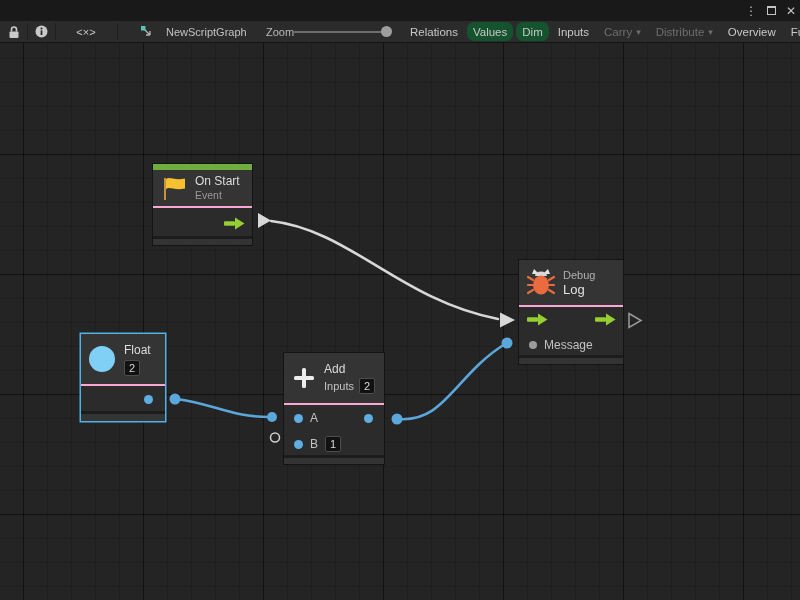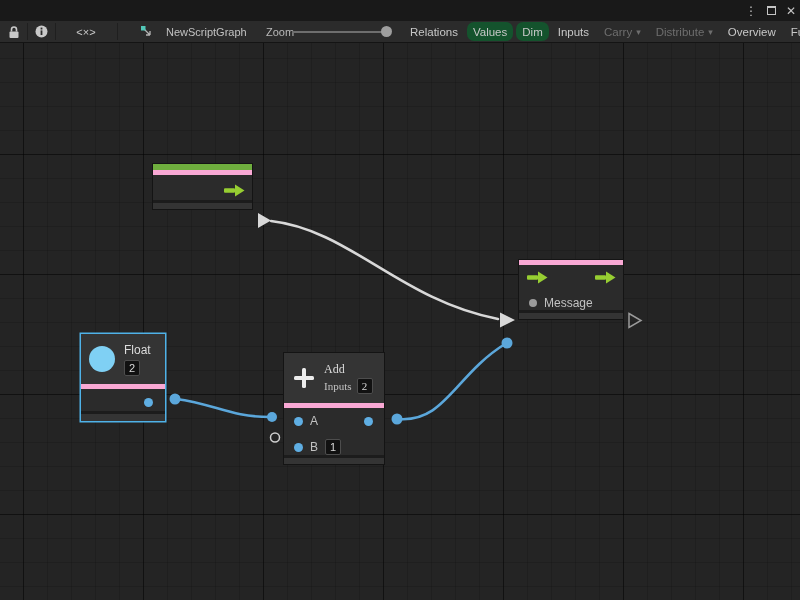--- a/index.html
+++ b/index.html
@@ -54,21 +54,21 @@
             background-size:120px 120px, 120px 120px, 24px 24px, 24px 24px;
             background-position:23px 111px, 23px 111px, 23px 111px, 23px 111px; }
   .wires { position:absolute; left:0; top:0; width:800px; height:557px;
            pointer-events:none; z-index:1; }
 
   
   .node { position:absolute; z-index:2; border:1px solid #141414; background:#1c1c1c;
           cursor:move; }
   .node.selected { border-color:#4FB2E8; box-shadow:0 0 0 0.5px #4FB2E8; }
   .node-header { background:#343434; display:flex; align-items:center; padding:0 8px; gap:8px; }
-  .node-body { background:#2b2b2b; border-top:5px solid #f9a8d4; position:relative; }
+  .node-body { background:#2b2b2b; border-top:2px solid #f9a8d4; position:relative; }
   .node-footer { background:#343434; border-top:3px solid #1c1c1c; }
   .node-titles { display:flex; flex-direction:column; justify-content:center; }
   .t-main  { color:#dcdcdc; font-size:12px; line-height:15px; }
   .t-sub   { color:#9a9a9a; font-size:10.5px; line-height:13px; }
   .t-cat   { color:#b0b0b0; font-size:11px; line-height:14px; }
   .t-big   { color:#e0e0e0; font-size:13px; line-height:16px; }
   .event-bar { height:6px; background:#6FAE3E; }
   .value-box { background:#111111; border:1px solid #4d4d4d; border-radius:2px;
                color:#d8d8d8; font-size:11px; min-width:16px; height:16px;
                display:flex; align-items:center; justify-content:center; padding:0 4px;
@@ -173,30 +173,60 @@
       <path d="M 398 376 C 445 380, 455 332, 505 301" stroke="#5BA7DB" stroke-width="2.6" fill="none" stroke-linecap="round"></path>
       <circle cx="397" cy="376" r="5.5" fill="#5BA7DB"></circle>
       <circle cx="507" cy="300" r="5.5" fill="#5BA7DB"></circle>
 
       <circle cx="275" cy="394.5" r="4.5" fill="none" stroke="#cfcfcf" stroke-width="1.5"></circle>
       <polygon points="629,270.5 641,277.5 629,284.5" fill="none" stroke="#9a9a9a" stroke-width="1.5"></polygon>
     </svg>
 
     <div class="node" style="left:152px; top:120px; width:101px;">
       <div class="event-bar"></div>
+      <div class="node-header" style="height:36px;">
+        <svg width="26" height="27" viewBox="0 0 26 27">
+          <rect x="3" y="3" width="2" height="22" fill="#C9913B"></rect>
+          <path d="M5 4 C9 1, 13 6, 24 3.5 L24 13.5 C13 16, 9 11, 5 14 Z" fill="#F6C12E"></path>
+        </svg>
+        <div class="node-titles">
+          <span class="t-main">On Start</span>
+          <span class="t-sub">Event</span>
+        </div>
+      </div>
       <div class="node-body" style="height:30px;">
         <svg class="arrow-green" style="position:absolute; right:7px; top:9px;" width="21" height="13" viewBox="0 0 21 13">
           <rect x="0" y="4.2" width="11" height="4.6" rx="1" fill="#97CE32"></rect>
           <polygon points="11,0.5 20.5,6.5 11,12.5" fill="#97CE32"></polygon>
         </svg>
       </div>
       <div class="node-footer" style="height:9px;"></div>
     </div>
 
     <div class="node" style="left:518px; top:216px; width:106px;">
+      <div class="node-header" style="height:45px;">
+        <svg width="28" height="31" viewBox="0 0 28 31">
+          <polygon points="7,2 12,7 5,7" fill="#e4e4e4"></polygon>
+          <polygon points="21,2 23,7 16,7" fill="#e4e4e4"></polygon>
+          <path d="M8 9 a6 4.5 0 0 1 12 0 Z" fill="#d8d8d8"></path>
+          <g stroke="#EA6B3F" stroke-width="2.2" stroke-linecap="round">
+            <line x1="6" y1="13" x2="1" y2="10"></line>
+              <line x1="6" y1="18" x2="1" y2="18"></line>
+              <line x1="6" y1="23" x2="1" y2="26"></line>
+            <line x1="22" y1="13" x2="27" y2="10"></line>
+              <line x1="22" y1="18" x2="27" y2="18"></line>
+              <line x1="22" y1="23" x2="27" y2="26"></line>
+          </g>
+          <ellipse cx="14" cy="18" rx="8" ry="9.5" fill="#EA6B3F"></ellipse>
+        </svg>
+        <div class="node-titles">
+          <span class="t-cat">Debug</span>
+          <span class="t-big">Log</span>
+        </div>
+      </div>
       <div class="node-body" style="height:50px;">
         <svg class="arrow-green" style="position:absolute; left:8px; top:6px;" width="21" height="13" viewBox="0 0 21 13">
           <rect x="0" y="4.2" width="11" height="4.6" rx="1" fill="#97CE32"></rect>
           <polygon points="11,0.5 20.5,6.5 11,12.5" fill="#97CE32"></polygon>
         </svg>
         <svg class="arrow-green" style="position:absolute; right:7px; top:6px;" width="21" height="13" viewBox="0 0 21 13">
           <rect x="0" y="4.2" width="11" height="4.6" rx="1" fill="#97CE32"></rect>
           <polygon points="11,0.5 20.5,6.5 11,12.5" fill="#97CE32"></polygon>
         </svg>
         <div class="port-row" style="position:absolute; left:0; top:27px; height:22px; width:100%;">
@@ -217,21 +247,21 @@
           </div>
         </div>
       </div>
       <div class="node-body" style="height:27px;">
         <span class="dot-blue" style="position:absolute; right:12px; top:9px;"></span>
       </div>
       <div class="node-footer" style="height:10px;"></div>
     </div>
 
     <div class="node" style="left:283px; top:309px; width:102px;">
-      <div class="node-header" style="height:50px;font-family:Liberation Serif, serif;">
+      <div class="node-header" style="height:50px;">
         <svg width="24" height="24" viewBox="0 0 24 24">
           <rect x="10" y="2" width="4" height="20" rx="1.5" fill="#ececec"></rect>
           <rect x="2" y="10" width="20" height="4" rx="1.5" fill="#ececec"></rect>
         </svg>
         <div class="node-titles" style="gap:1px;">
           <span class="t-main">Add</span>
           <div style="display:flex; align-items:center; gap:5px;">
             <span class="t-sub" style="font-size:11px; color:#c2c2c2;">Inputs</span>
             <div class="value-box">
               <span>2</span>

